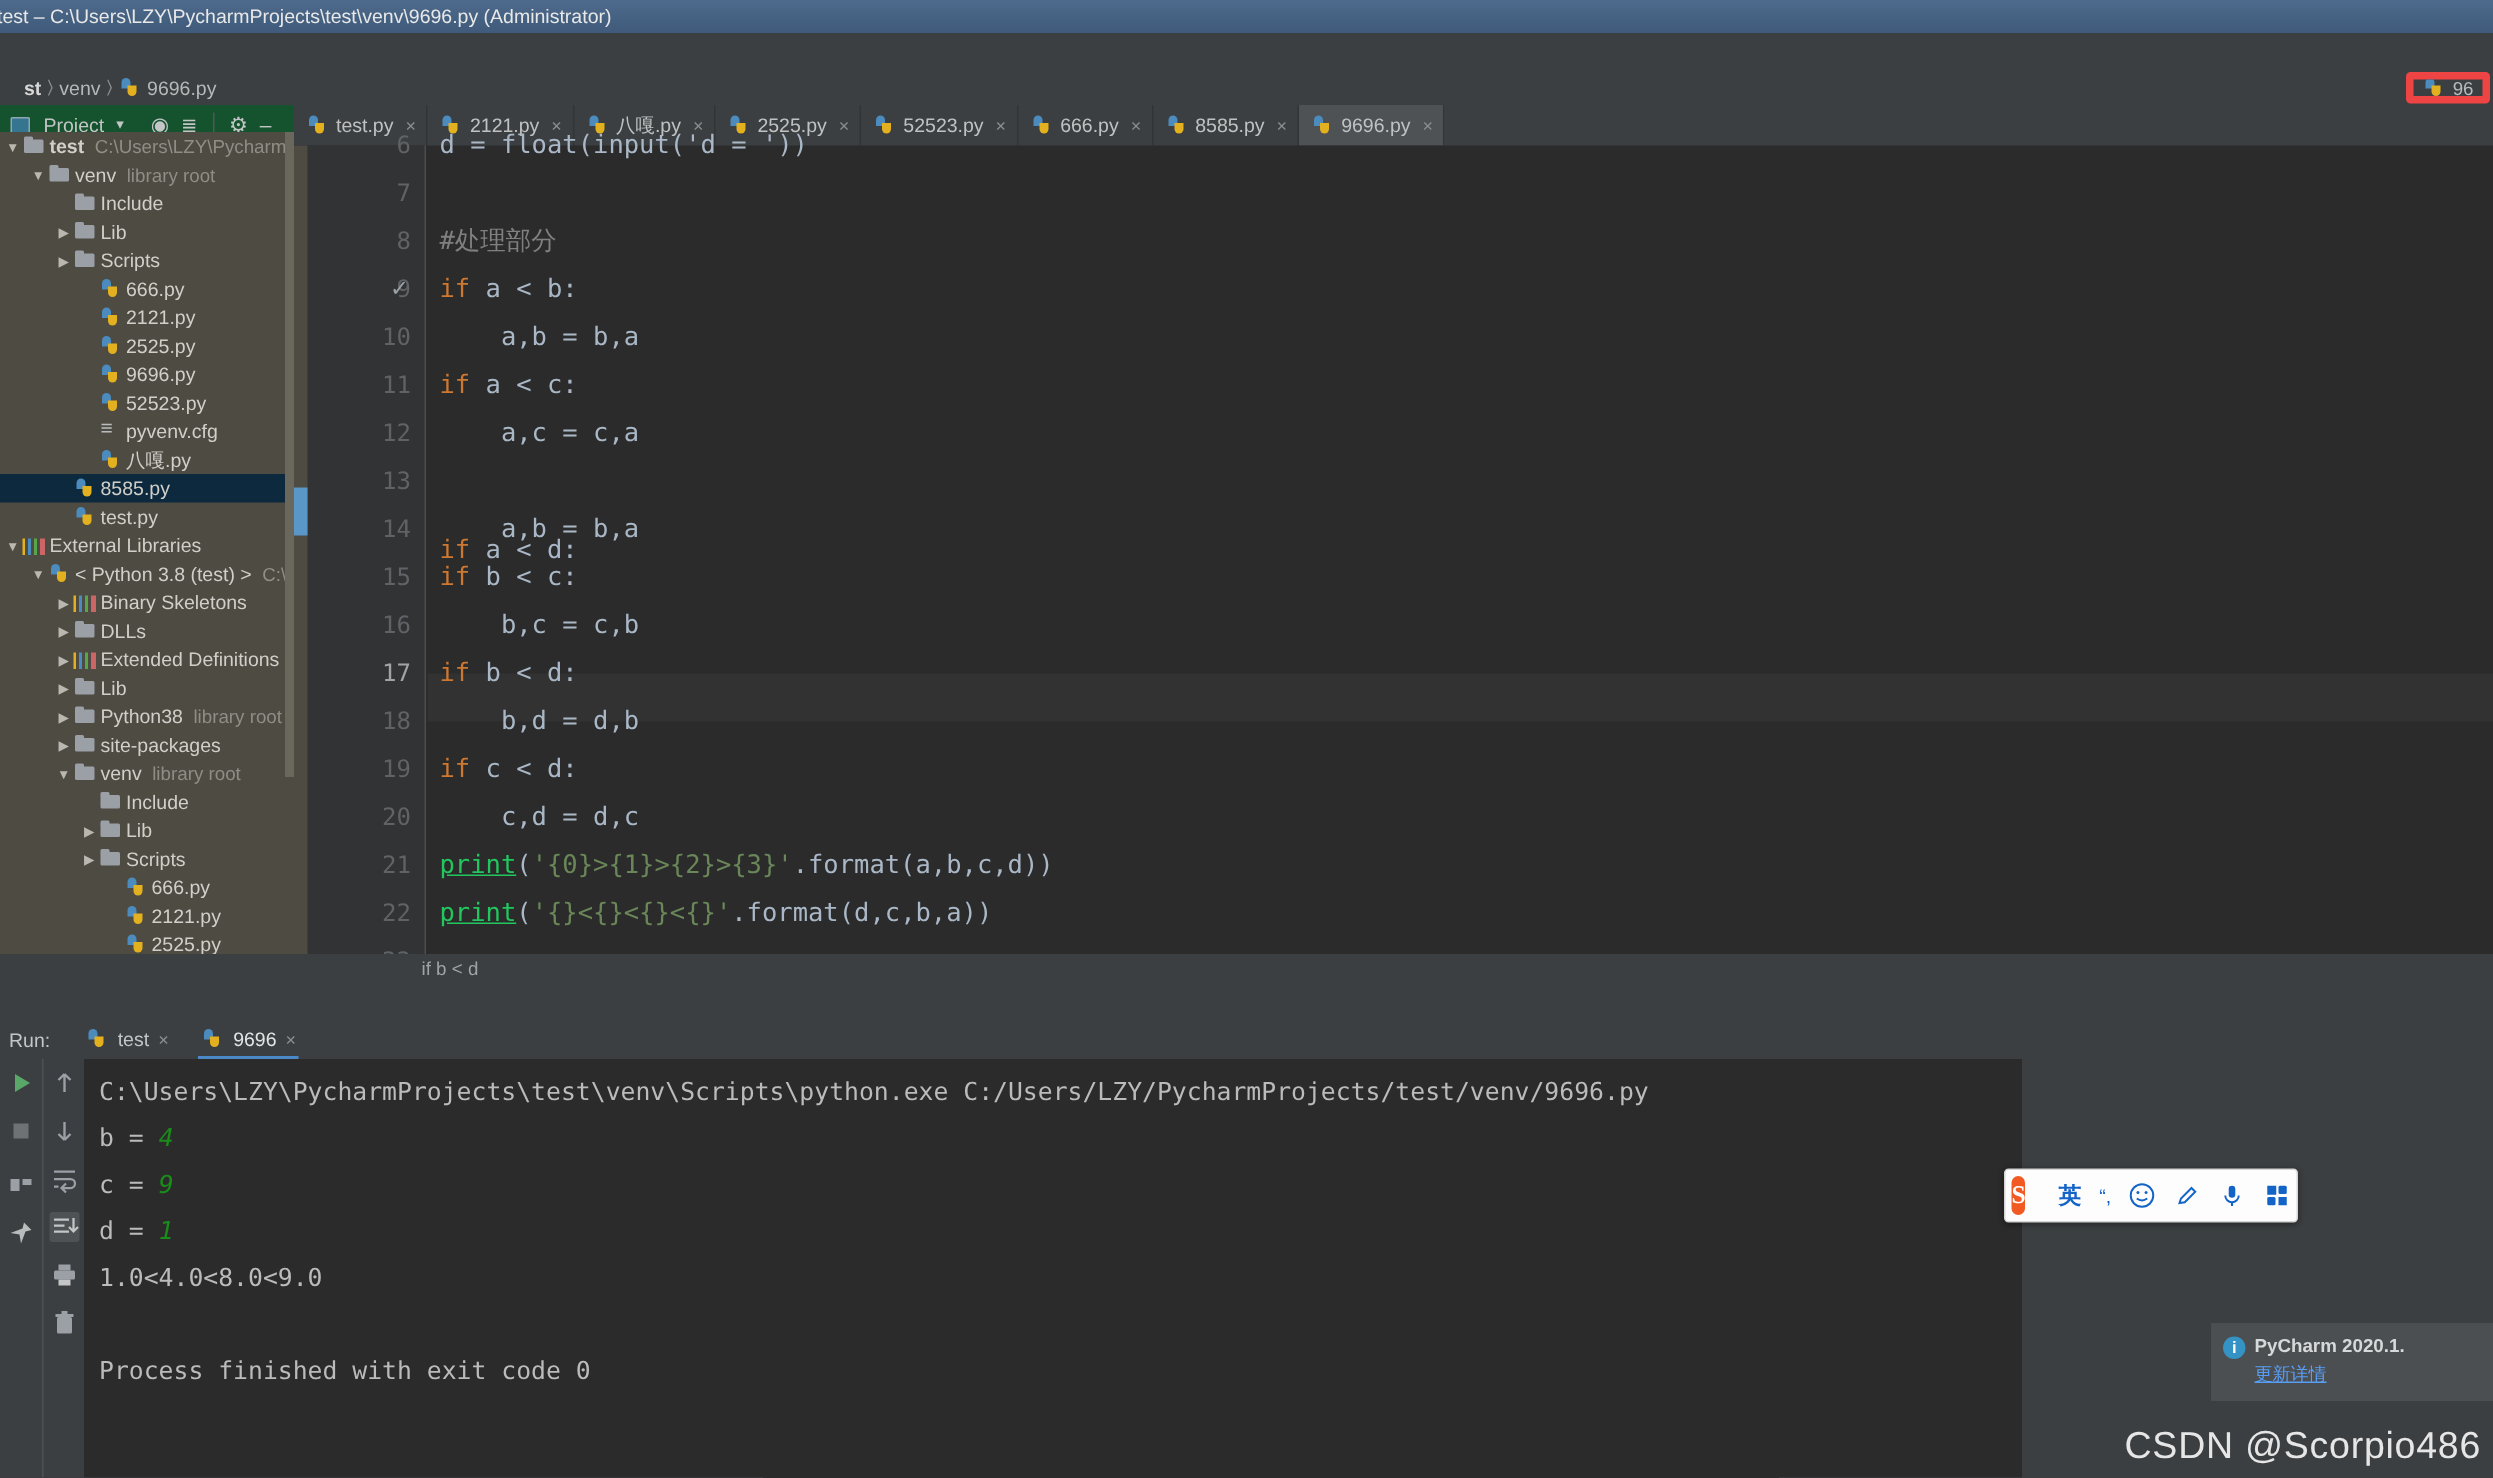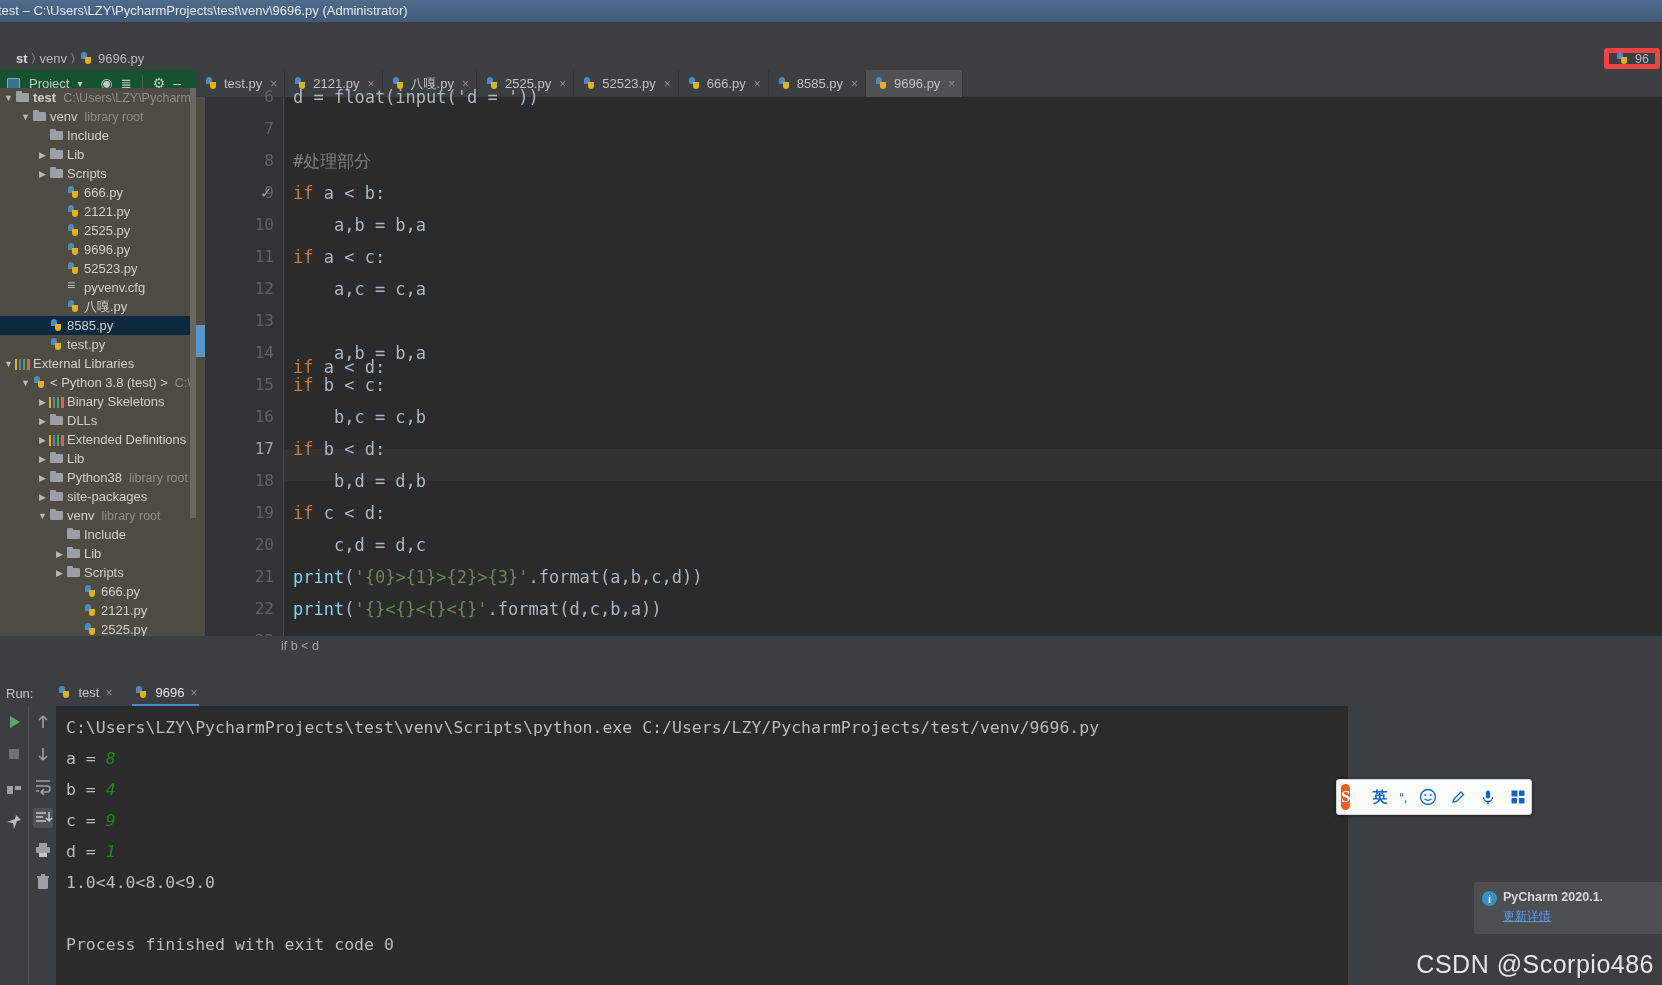--- a/index.html
+++ b/index.html
@@ -130,21 +130,21 @@
   }
   .ln.cur { color: #a4a3a3; }
   .ckmark { position:absolute; font-size: 15px; color:#9aa0a6; height:32px; line-height:32px; }
   .codeline {
     position: absolute; left: 0; height: 32px; line-height: 32px;
     font-family: "DejaVu Sans Mono", monospace; font-size: 17px;
     white-space: pre; color: #a9b7c6; padding-left: 8px;
   }
   .hl-row { position:absolute; left:89px; right:0; height:32px; background:#323232; }
   .kw { color: #cc7832; }
-  .fn { color: #7dd3fc; }
+  .fn { color: #22c55e; text-decoration: underline; }
   .str { color: #6a8759; }
   .cmt { color: #808080; }
 
   
   .ebreadcrumb {
     position:absolute; left:196px; top:636px; width:1466px; height:20px;
     background:#3c3f41; color:#a0a3a4; font-size:12.5px;
     display:flex; align-items:center; padding-left: 85px;
   }
 
@@ -578,21 +578,20 @@
               <rect x="5" y="6" width="10" height="11" rx="1" fill="#9aa0a6"></rect>
               <rect x="4" y="4" width="12" height="2" fill="#9aa0a6"></rect>
               <rect x="8" y="2" width="4" height="2" fill="#9aa0a6"></rect>
             </svg>
         </span>
       </div>
     </div>
 
     <div class="console" id="console">
         <div class="cline"><span>C:\Users\LZY\PycharmProjects\test\venv\Scripts\python.exe C:/Users/LZY/PycharmProjects/test/venv/9696.py</span></div>
-        <div class="cline"><span>a = </span><span class="cin">8</span></div>
         <div class="cline"><span>b = </span><span class="cin">4</span></div>
         <div class="cline"><span>c = </span><span class="cin">9</span></div>
         <div class="cline"><span>d = </span><span class="cin">1</span></div>
         <div class="cline"><span>1.0&lt;4.0&lt;8.0&lt;9.0</span></div>
         <div class="cline"><span></span></div>
         <div class="cline"><span>Process finished with exit code 0</span></div>
       </div>
   </div>
 
   <div class="ime">

